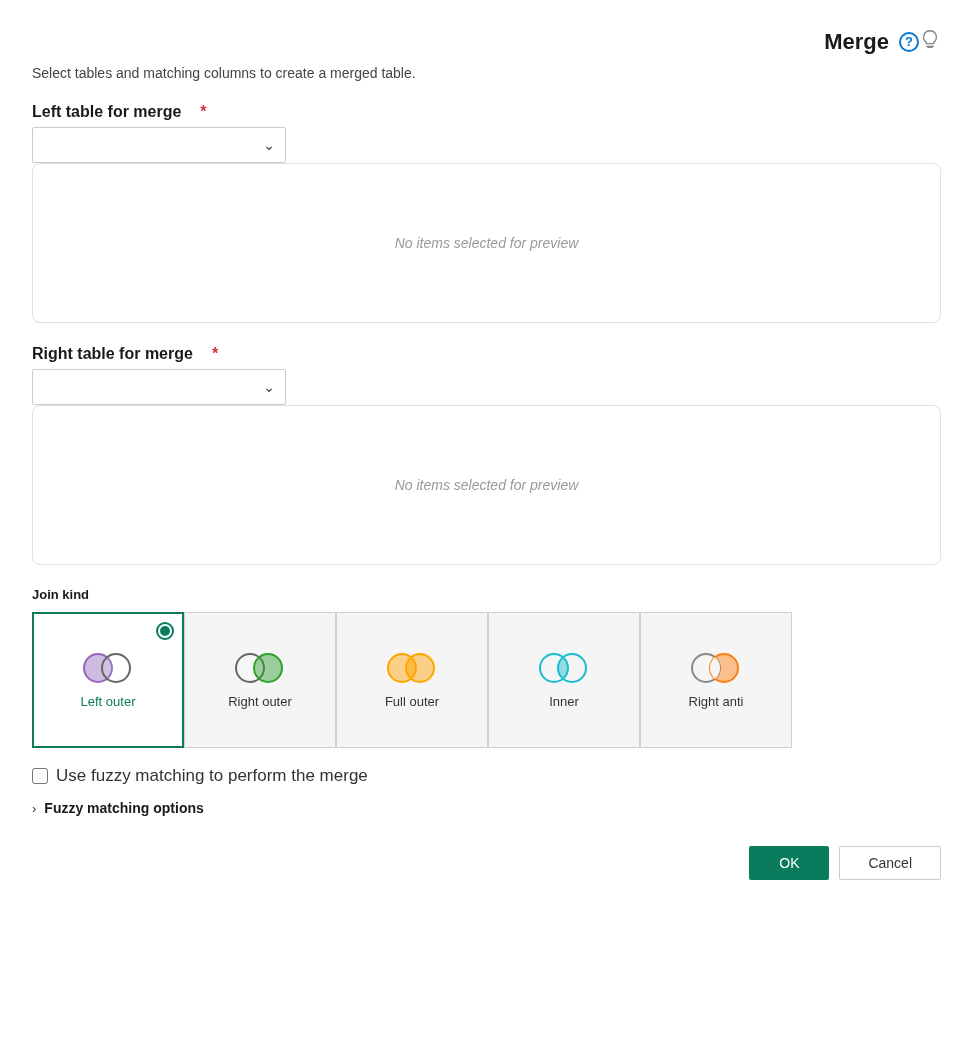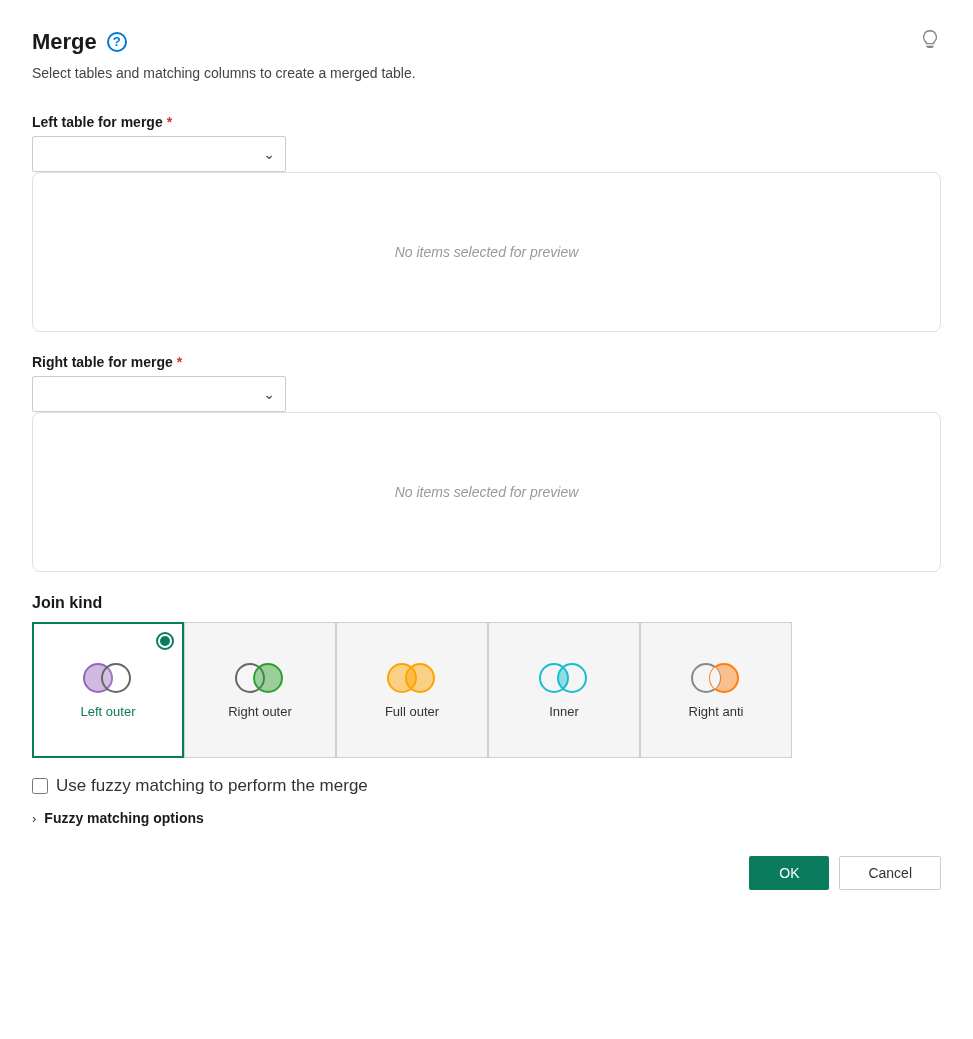--- a/index.html
+++ b/index.html
@@ -11,21 +11,21 @@
       color: #1a1a1a;
       font-size: 14px;
     }
     .dialog {
       padding: 28px 32px 28px 32px;
       position: relative;
     }
     .header {
       display: flex;
       align-items: center;
-      justify-content: space-between;
+      justify-content: flex-end;
       margin-bottom: 10px;
     }
     .header-left {
       display: flex;
       align-items: center;
       gap: 10px;
     }
     .title {
       font-size: 22px;
       font-weight: 600;
@@ -44,29 +44,29 @@
       font-weight: 600;
       cursor: pointer;
     }
     .lightbulb-icon {
       color: #888;
       font-size: 20px;
       cursor: pointer;
     }
     .subtitle {
       color: #444;
-      margin-bottom: 33px;
+      margin-bottom: 22px;
       font-size: 14px;
     }
     .field-label {
       font-weight: 600;
       margin-bottom: 6px;
-      font-size: 14px;
-      display: flex;
-      gap: 4px;
+      font-size: 16px;
+      display: flex;
+      gap: 19px;
     }
     .required {
       color: #d13438;
     }
     .dropdown {
       width: 254px;
       height: 36px;
       border: 1px solid #ccc;
       border-radius: 2px;
       background: #fff;
@@ -93,21 +93,21 @@
       font-size: 14px;
       margin-top: 0;
       margin-bottom: 22px;
       background: #fff;
     }
     .section {
       margin-bottom: 18px;
     }
     .join-kind-label {
       font-weight: 600;
-      font-size: 16px;
+      font-size: 13px;
       margin-bottom: 10px;
     }
     .join-options {
       display: flex;
       gap: 0;
       flex-wrap: nowrap;
     }
     .join-option {
       width: 152px;
       height: 136px;

